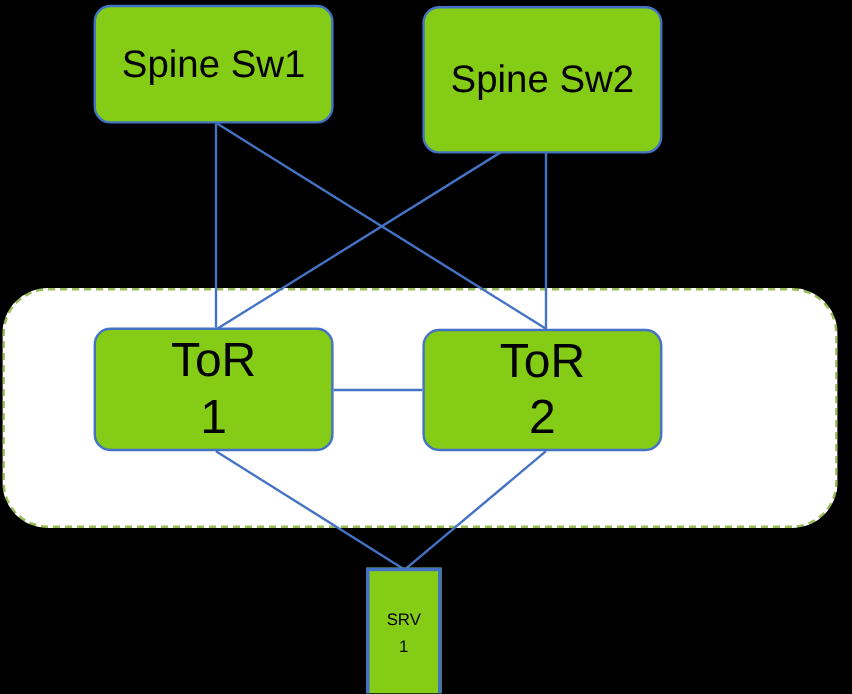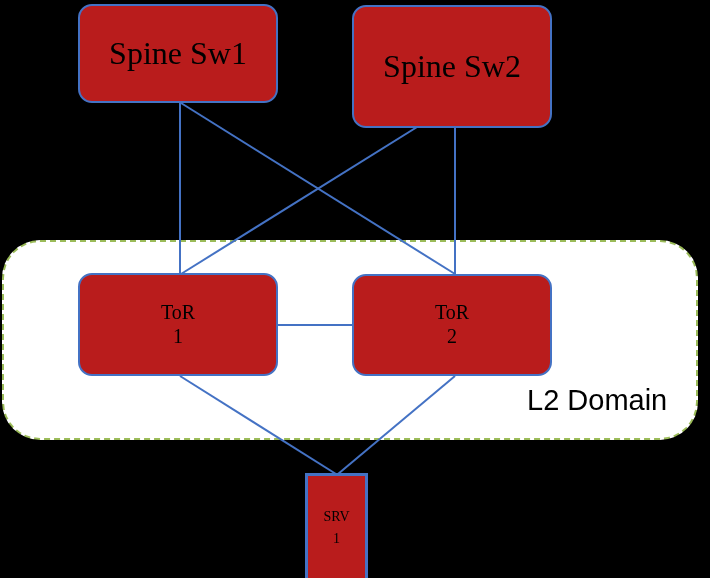--- a/index.html
+++ b/index.html
@@ -34,38 +34,38 @@
     position: absolute;
     color: #000000;
     font-size: 29px;
     line-height: 1;
     white-space: nowrap;
     font-family: "Liberation Sans", sans-serif;
   }
   .node {
     position: absolute;
     box-sizing: border-box;
-    background: #b91c1c;
+    background: #84cc16;
     display: flex;
     flex-direction: column;
     align-items: center;
     justify-content: center;
     color: #000000;
-    font-family: Liberation Serif, serif;
+    font-family: Liberation Sans, sans-serif;
   }
   .node.spine {
     border: 2px solid #4472C4;
     border-radius: 14px;
     font-size: 32px;
     line-height: 1.05;
   }
   .node.tor {
     border: 2px solid #4472C4;
     border-radius: 14px;
-    font-size: 20px;
+    font-size: 40px;
     line-height: 1.18;
   }
   .node.server {
     border: 3px solid #4472C4;
     border-radius: 0;
     font-size: 14px;
     line-height: 1.55;
   }
   .node-line {
     display: block;
@@ -81,21 +81,20 @@
   <svg id="edges" viewBox="0 0 710 578" width="710" height="578">
       <line x1="180" y1="103" x2="180" y2="273" stroke="#4472C4" stroke-width="2"></line>
       <line x1="181" y1="103" x2="455" y2="274" stroke="#4472C4" stroke-width="2"></line>
       <line x1="454" y1="104" x2="181" y2="274" stroke="#4472C4" stroke-width="2"></line>
       <line x1="455" y1="104" x2="455" y2="274" stroke="#4472C4" stroke-width="2"></line>
       <line x1="278" y1="325" x2="352" y2="325" stroke="#4472C4" stroke-width="2"></line>
       <line x1="180" y1="376" x2="336" y2="474" stroke="#4472C4" stroke-width="2"></line>
       <line x1="455" y1="376" x2="338" y2="474" stroke="#4472C4" stroke-width="2"></line>
     </svg>
 
-  <div class="zone-label" style="left: 527px; top: 386px; color: rgb(0, 0, 0);">L2 Domain</div>
 
   <div id="nodes-layer">
       <div class="node spine" style="left: 78px; top: 4px; width: 200px; height: 99px;">
         <span class="node-line">Spine Sw1</span>
       </div>
       <div class="node spine" style="left: 352px; top: 5px; width: 200px; height: 123px;">
         <span class="node-line">Spine Sw2</span>
       </div>
       <div class="node tor" style="left: 78px; top: 273px; width: 200px; height: 103px;">
         <span class="node-line">ToR</span>

